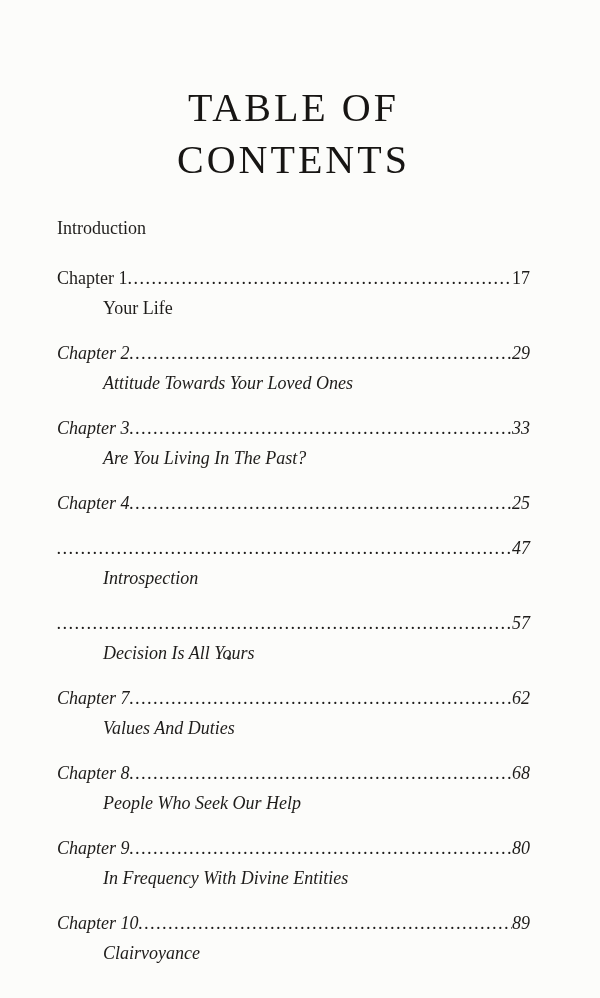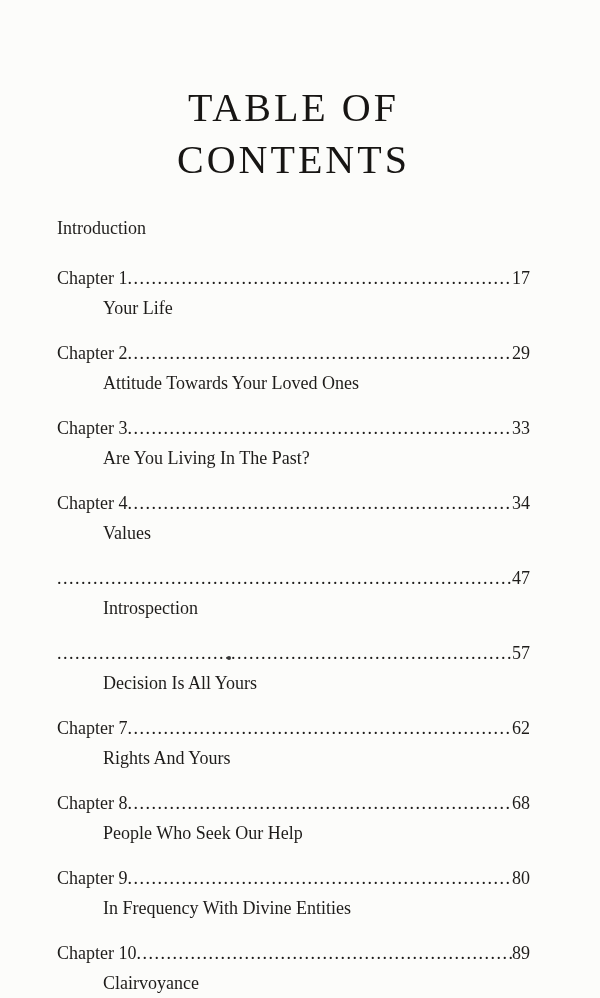--- a/index.html
+++ b/index.html
@@ -22,21 +22,21 @@
     letter-spacing: 3px;
     color: #171513;
     font-weight: normal;
   }
   .page-title .title-line { display: block; }
   .toc { font-size: 18px; line-height: 30px; }
   .toc-intro {
     margin-top: 21px;
     margin-bottom: 20px;
   }
-  .toc-entry + .toc-entry { margin-top: 15px; }
+  .toc-entry + .toc-entry { margin-top: 15px; font-style: italic; }
   .entry-row {
     display: flex;
     align-items: flex-start;
     width: 100%;
   }
   .entry-chapter { white-space: nowrap; flex: 0 0 auto; }
   .dot-leader {
     flex: 1 1 auto;
     overflow: hidden;
     white-space: nowrap;
@@ -93,23 +93,22 @@
           <span class="dot-leader">........................................................................................................................</span>
           <span class="entry-page">33</span>
       </div>
       <div class="entry-subtitle">Are You Living In The Past?</div>
     </div>
 
     <div class="toc-entry">
       <div class="entry-row">
         <span class="entry-chapter">Chapter 4</span>
           <span class="dot-leader">........................................................................................................................</span>
-          <span class="entry-page">34</span>
+          <span class="entry-page">25</span>
       </div>
-      <div class="entry-subtitle">Values</div>
     </div>
 
     <div class="toc-entry">
       <div class="entry-row">
           <span class="dot-leader">........................................................................................................................</span>
           <span class="entry-page">47</span>
       </div>
       <div class="entry-subtitle">Introspection</div>
     </div>
 
@@ -120,21 +119,21 @@
       </div>
       <div class="entry-subtitle">Decision Is All Yours</div>
     </div>
 
     <div class="toc-entry">
       <div class="entry-row">
         <span class="entry-chapter">Chapter 7</span>
           <span class="dot-leader">........................................................................................................................</span>
           <span class="entry-page">62</span>
       </div>
-      <div class="entry-subtitle">Rights And Yours</div>
+      <div class="entry-subtitle">Values And Duties</div>
     </div>
 
     <div class="toc-entry">
       <div class="entry-row">
         <span class="entry-chapter">Chapter 8</span>
           <span class="dot-leader">........................................................................................................................</span>
           <span class="entry-page">68</span>
       </div>
       <div class="entry-subtitle">People Who Seek Our Help</div>
     </div>

